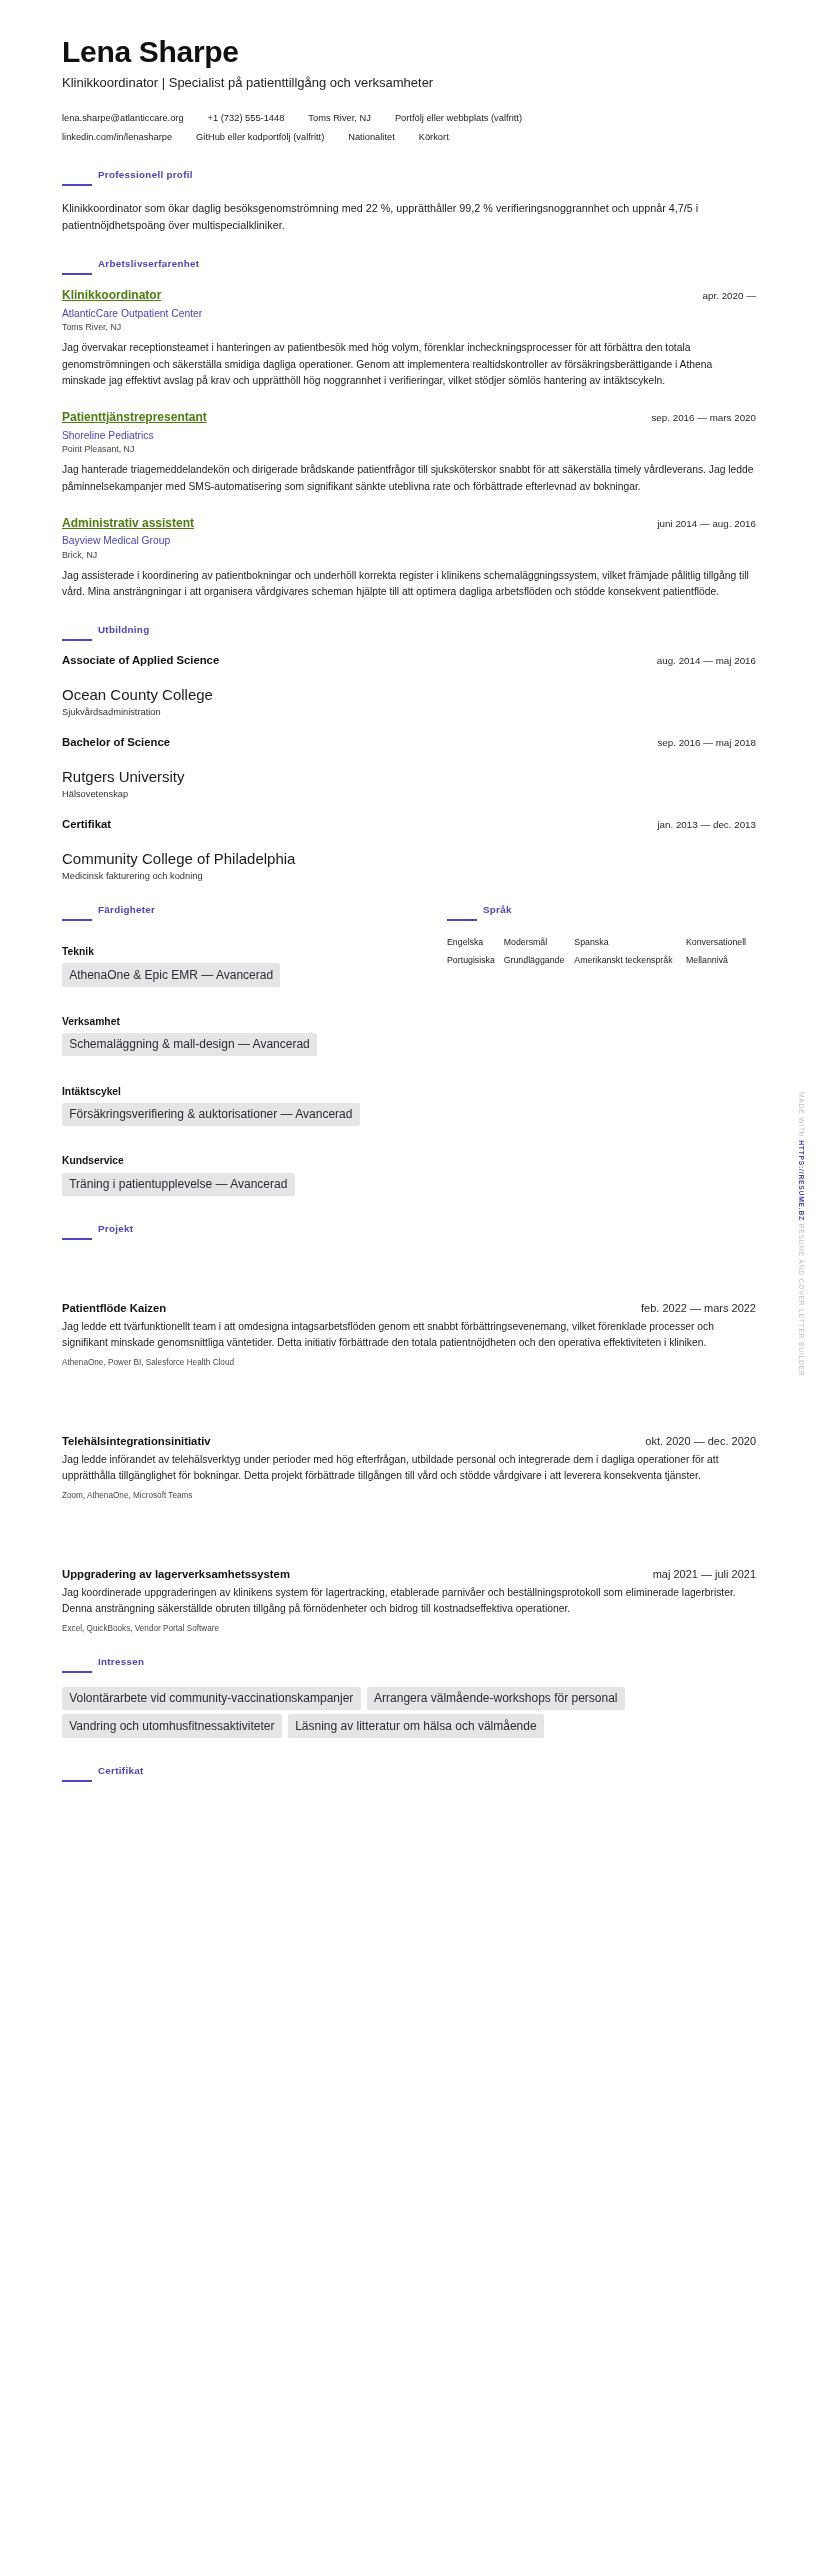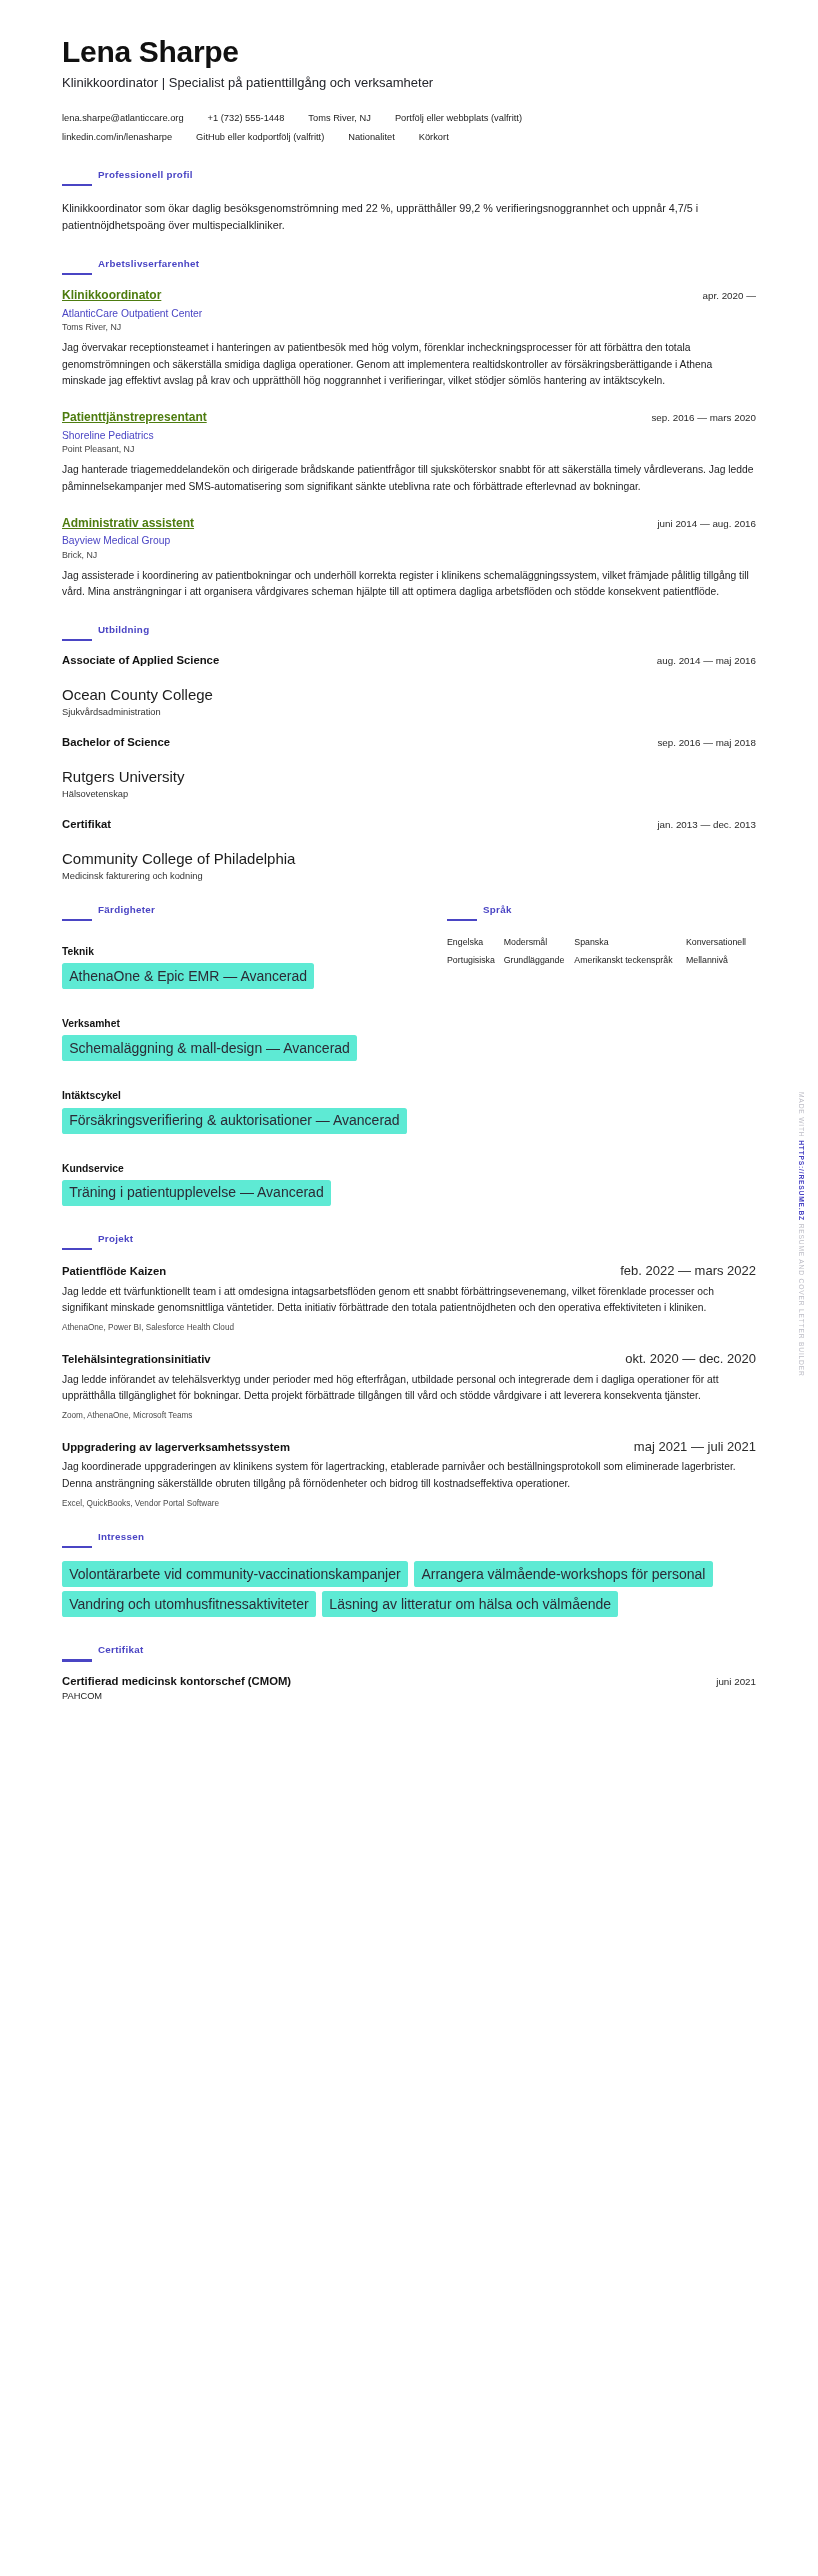--- a/index.html
+++ b/index.html
@@ -133,24 +133,24 @@
   .skill-group { margin-bottom: 13.4px; margin-top: 25px; }
   .skill-group:last-child { margin-bottom: 0; }
   .skill-group-name {
     font-size: 10.3px;
     font-weight: bold;
     color: #131313;
     margin-bottom: 6.2px;
   }
   .pill {
     display: inline-block;
-    background: #5eead4;
+    background: #e5e5e5;
     color: #2b2b36;
     border-radius: 2.6px;
-    font-size: 14px;
+    font-size: 12px;
     padding: 4.6px 7.2px;
     margin: 0 4.1px 4.1px 0;
     line-height: 1.2;
   }
 
   .lang-table {
     width: 100%;
     border-collapse: collapse;
   }
   .lang-table td {
@@ -164,21 +164,21 @@
   
   .proj { margin-bottom: 19.6px; }
   .proj:last-child { margin-bottom: 0; }
   .proj-head {
     display: flex;
     justify-content: space-between;
     align-items: baseline;
     gap: 14px;
   }
   .proj-title { font-size: 11.3px; font-weight: bold; color: #131313; }
-  .proj-date { font-size: 13px; color: #2a2a2a; white-space: nowrap; padding-left: 10.3px; }
+  .proj-date { font-size: 11px; color: #2a2a2a; white-space: nowrap; padding-left: 10.3px; margin-top: 48px; }
   .proj-desc { font-size: 10.3px; line-height: 1.6; color: #1d1d1f; margin-top: 5.2px; }
   .proj-tools { font-size: 8.2px; color: #4b4b4b; margin-top: 6.2px; }
 
   
   .interests-wrap { margin-top: 2.1px; }
 
   
   .cert-head {
     display: flex;
     justify-content: space-between;
@@ -383,27 +383,20 @@
       <span class="pill">Volontärarbete vid community-vaccinationskampanjer</span>
       <span class="pill">Arrangera välmående-workshops för personal</span>
       <span class="pill">Vandring och utomhusfitnessaktiviteter</span>
       <span class="pill">Läsning av litteratur om hälsa och välmående</span>
     </div>
   </div>
 
   <div class="section">
     <div class="section-title">Certifikat</div>
     <div class="section-rule"></div>
-    <div>
-      <div class="cert-head">
-        <div class="cert-title">Certifierad medicinsk kontorschef (CMOM)</div>
-        <div class="cert-date">juni 2021</div>
-      </div>
-      <div class="cert-org">PAHCOM</div>
-    </div>
   </div>
 
   <div class="watermark">
     <span>MADE WITH </span><span class="accent">HTTPS://RESUME.BZ</span><span> RESUME AND COVER LETTER BUILDER</span>
   </div>
 
 </div>
 
 
 </body></html>

